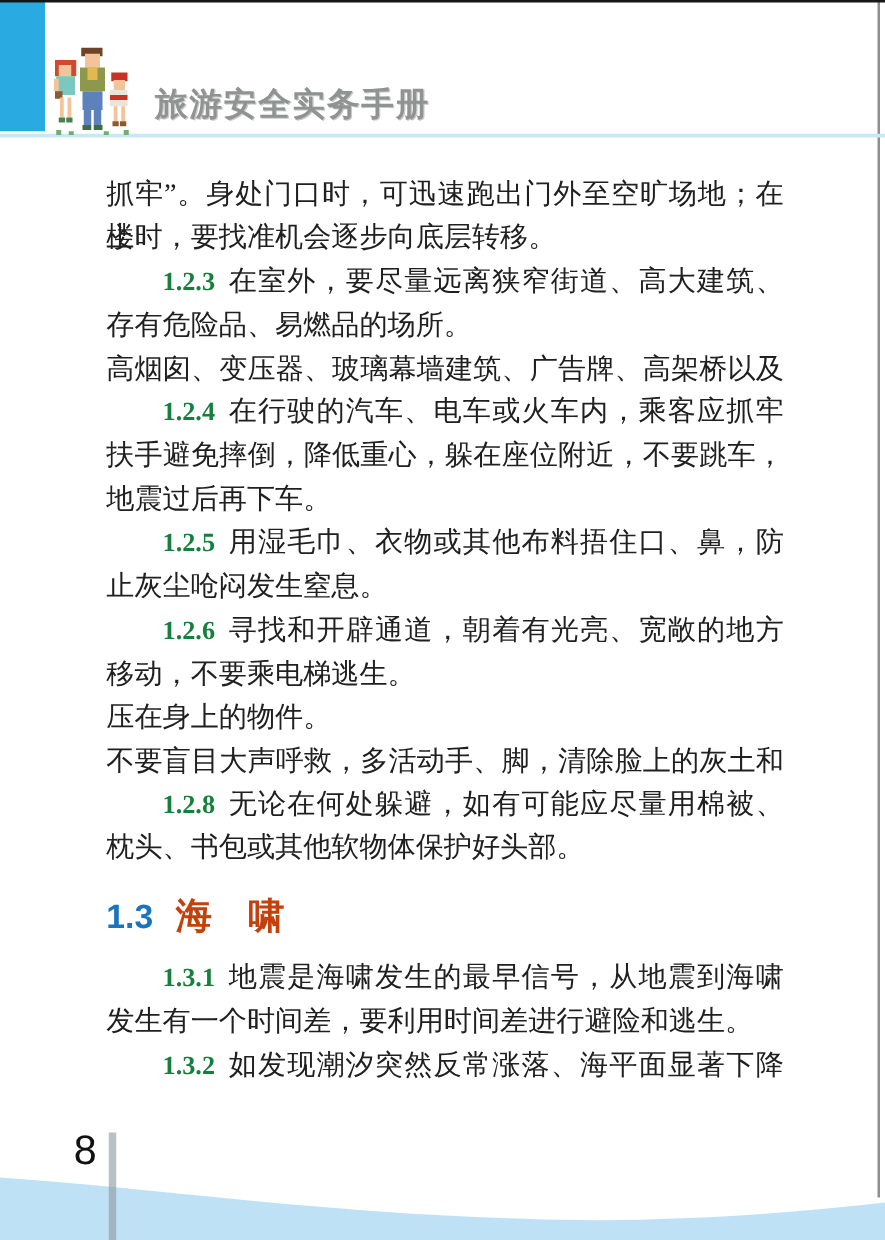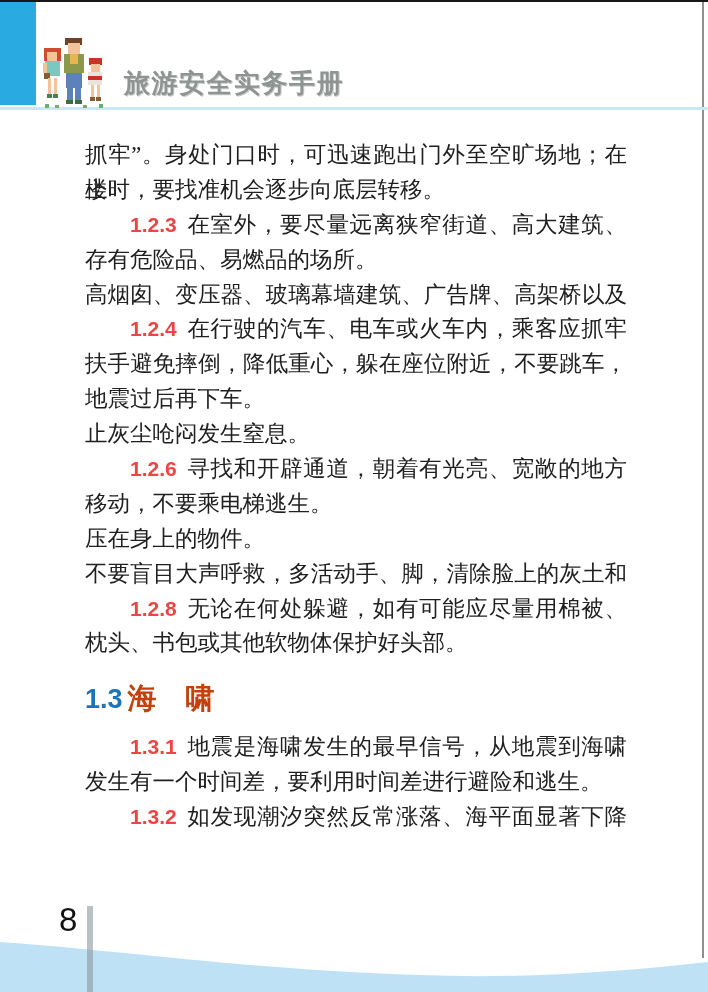--- a/index.html
+++ b/index.html
@@ -24,28 +24,28 @@
     height:34.9px;line-height:34.9px;font-size:22.5px;color:#202020;
     white-space:nowrap;
   }
   .line.fill{
     white-space:normal;
     text-align:justify;text-align-last:justify;text-justify:inter-character;
   }
   .line.indent{padding-left:45px;}
   .line.indent.fill{width:497px;}
   .num{
-    font-family:Liberation Sans, sans-serif;
-    font-weight:bold;font-size:21px;margin-right:10px;color:#ef4444;
+    font-family:Liberation Serif, serif;
+    font-weight:bold;font-size:21px;margin-right:10px;color:#15803d;
   }
   .section-heading{
     margin-top:17px;margin-bottom:12px;height:40px;line-height:40px;
     font-family:"Liberation Sans","DejaVu Sans",sans-serif;
   }
-  .sec-num{color:#1b75bc;font-weight:bold;font-size:27px;margin-right:5px;}
+  .sec-num{color:#1b75bc;font-weight:bold;font-size:27px;margin-right:18px;}
   .sec-title{color:#c2410c;font-size:29px;font-weight:600;}
   .page-number{
     position:absolute;left:59px;top:901px;z-index:4;
     font-family:"Liberation Sans","DejaVu Sans",sans-serif;
     font-size:33px;color:#111;
   }
   .gray-bar{position:absolute;left:87px;top:906px;width:6px;height:86px;
     background:rgba(140,152,158,0.6);z-index:4;}
   .wave{position:absolute;left:0;bottom:0;width:708px;height:56px;z-index:3;}
 </style>
@@ -101,20 +101,21 @@
   <div class="line">上时，要找准机会逐步向底层转移。</div>
 
   <div class="line fill indent"><span class="num">1.2.3</span><span>在室外，要尽量远离狭窄街道、高大建筑、</span></div>
   <div class="line">存有危险品、易燃品的场所。</div>
   <div class="line fill">高烟囱、变压器、玻璃幕墙建筑、广告牌、高架桥以及</div>
 
   <div class="line fill indent"><span class="num">1.2.4</span><span>在行驶的汽车、电车或火车内，乘客应抓牢</span></div>
   <div class="line fill">扶手避免摔倒，降低重心，躲在座位附近，不要跳车，</div>
   <div class="line">地震过后再下车。</div>
 
+  <div class="line fill indent"><span class="num">1.2.5</span><span>用湿毛巾、衣物或其他布料捂住口、鼻，防</span></div>
   <div class="line">止灰尘呛闷发生窒息。</div>
 
   <div class="line fill indent"><span class="num">1.2.6</span><span>寻找和开辟通道，朝着有光亮、宽敞的地方</span></div>
   <div class="line">移动，不要乘电梯逃生。</div>
 
   <div class="line">压在身上的物件。</div>
   <div class="line fill">不要盲目大声呼救，多活动手、脚，清除脸上的灰土和</div>
 
   <div class="line fill indent"><span class="num">1.2.8</span><span>无论在何处躲避，如有可能应尽量用棉被、</span></div>
   <div class="line">枕头、书包或其他软物体保护好头部。</div>

